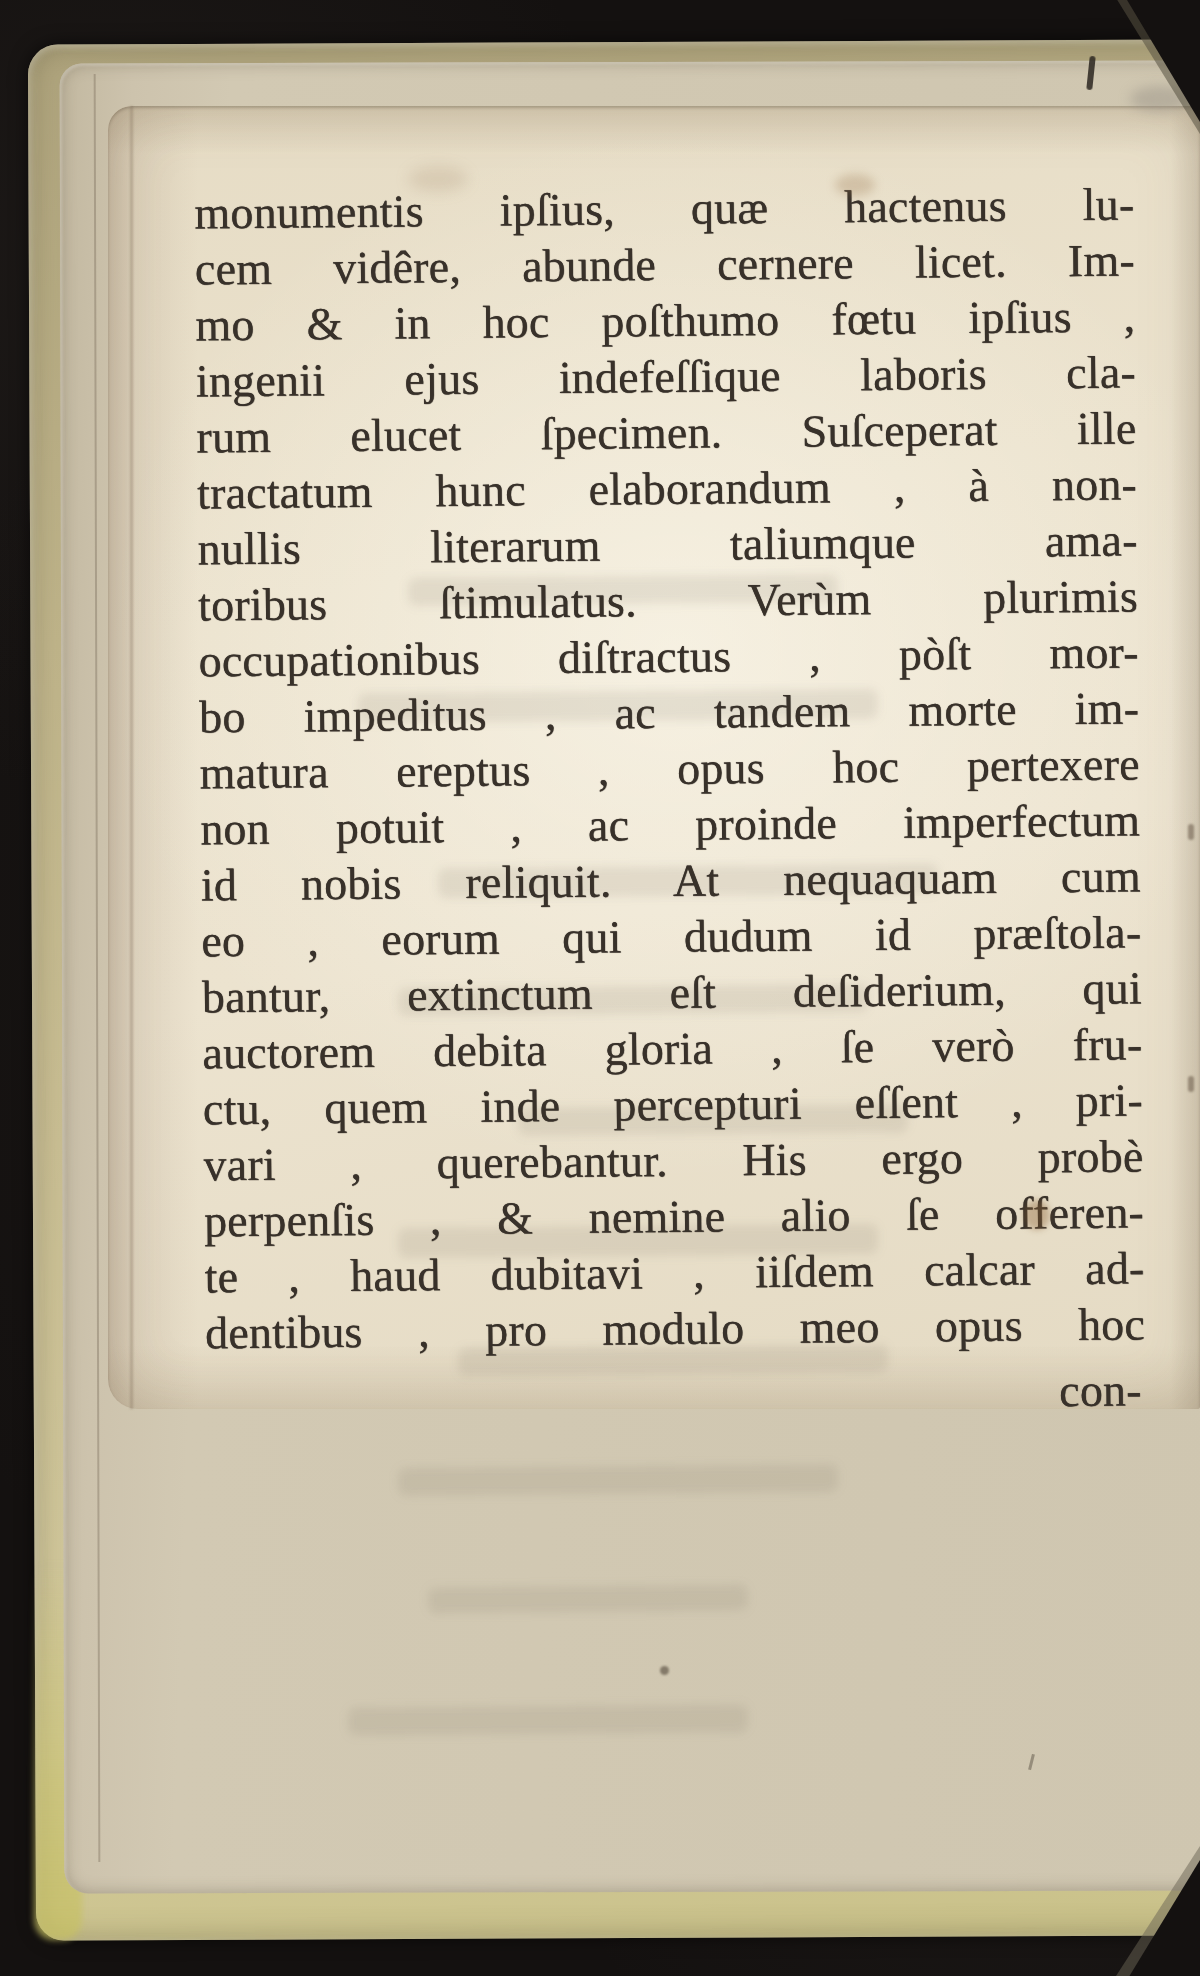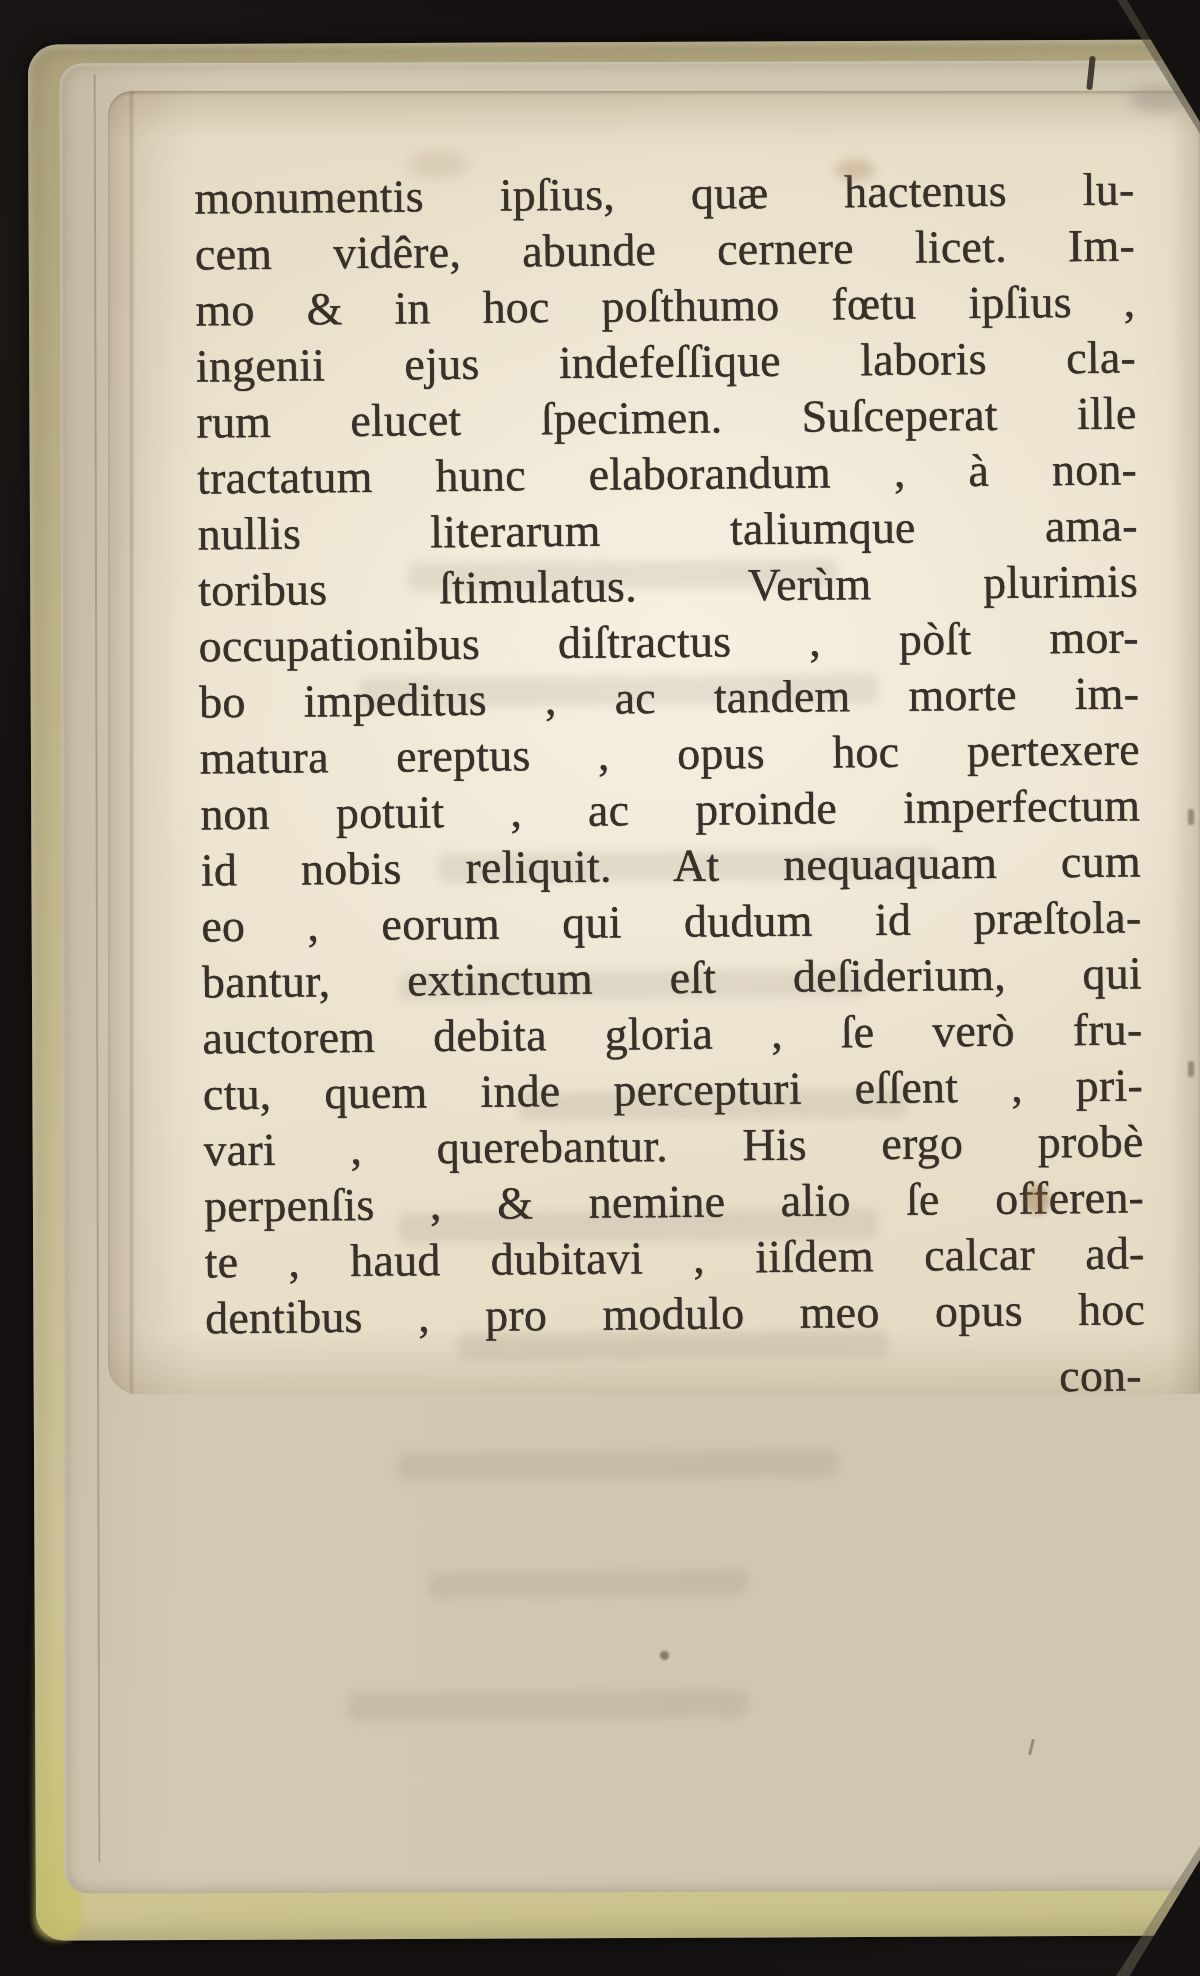--- a/index.html
+++ b/index.html
@@ -40,21 +40,21 @@
     background:linear-gradient(92deg,#c2b8a0 0%,#cdc3ad 6%,#d2c9b3 14%,#cfc6b0 100%);
     box-shadow:inset 0 0 16px rgba(92,82,66,.40), inset 2px 2px 3px rgba(250,246,232,.5);
     transform:rotate(-0.15deg);
   }
   .stack-line{
     position:absolute;left:96px;top:74px;width:2px;height:1788px;
     background:rgba(110,95,78,.35);filter:blur(.7px);transform:rotate(-0.15deg);
   }
   
   .page{
-    position:absolute;left:108px;top:91px;width:1092px;height:1303px;
+    position:absolute;left:108px;top:106px;width:1092px;height:1303px;
     border-radius:24px 4px 2px 30px;
     background:
       linear-gradient(180deg, rgba(142,122,92,.20), rgba(142,122,92,0) 48px),
       linear-gradient(0deg, rgba(142,122,92,.16), rgba(142,122,92,0) 64px),
       linear-gradient(90deg, rgba(128,104,82,.30) 0px, rgba(128,104,82,.12) 28px, rgba(128,104,82,0) 90px),
       linear-gradient(270deg, rgba(122,106,86,.20) 0px, rgba(122,106,86,0) 30px),
       radial-gradient(ellipse 68% 52% at 52% 42%, rgba(255,252,242,.55), rgba(255,252,242,0) 78%),
       linear-gradient(168deg,#e6dcc5 0%,#ebe2cd 35%,#ece3cf 60%,#e4dac3 100%);
     box-shadow:inset 0 0 64px rgba(120,100,72,.17), inset 0 2px 3px rgba(90,78,60,.35);
   }

